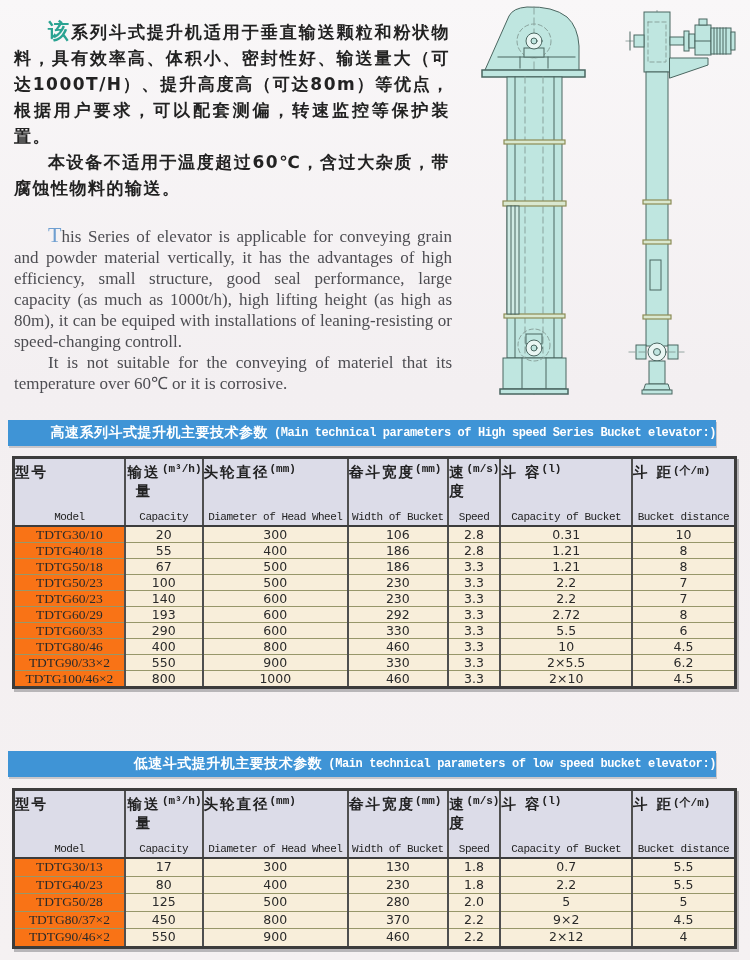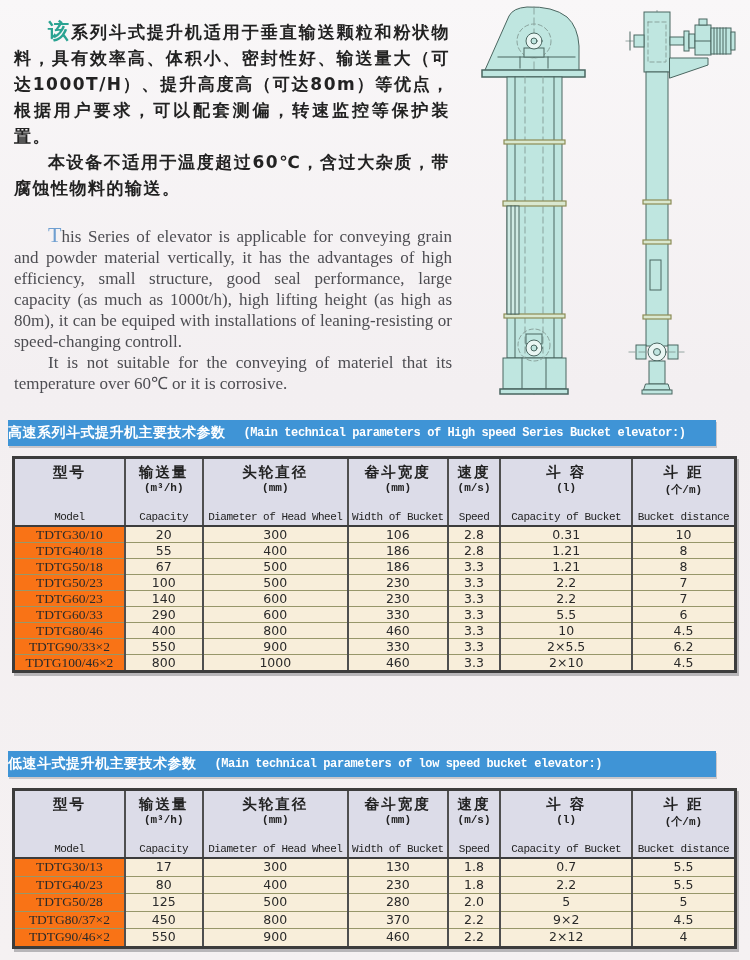--- a/index.html
+++ b/index.html
@@ -18,21 +18,21 @@
             font-size:17px;line-height:21px;text-align:justify;}
   .intro-en p{margin:0;text-indent:2em;}
   .en-initial{color:#6f9fd0;font-size:22px;}
 
   
   .diagram-front{position:absolute;left:478px;top:4px;}
   .diagram-side{position:absolute;left:624px;top:10px;}
 
   
   .banner{position:absolute;left:8px;width:708px;height:26px;background:#3f94d6;
-          color:#fff;display:flex;align-items:center;justify-content:flex-start;gap:18px;
+          color:#fff;display:flex;align-items:center;justify-content:flex-end;gap:6px;
           box-shadow:1px 2px 0 rgba(120,120,130,.35);white-space:nowrap;}
   .banner .bzh{font-family:"DejaVu Sans",sans-serif;font-weight:700;font-size:14px;letter-spacing:.5px;}
   .banner .ben{font-family:"Liberation Mono",monospace;font-weight:700;font-size:12px;letter-spacing:-.4px;}
   #banner-high{top:420px;}
   #banner-low{top:751px;}
 
   
   table.data-table{position:absolute;left:12px;width:725px;border-collapse:collapse;
           table-layout:fixed;background:#f8eeda;border:3px solid #3c3c3c;
           box-shadow:2px 3px 0 rgba(110,110,115,.45);}
@@ -44,21 +44,21 @@
   tbody td{border-top:1.5px solid #97976a;font-family:"DejaVu Sans",sans-serif;
            font-size:12.5px;color:#2a2a2a;}
   #table-high tbody td{height:15px;line-height:15px;}
   #table-low tbody td{height:16.5px;line-height:16.5px;}
   td.model{background:#f97316;font-family:"Liberation Serif",serif;font-size:13.5px;}
   th:nth-child(1){width:15.4%;} th:nth-child(2){width:10.7%;}
   th:nth-child(3){width:20.3%;} th:nth-child(4){width:13.8%;}
   th:nth-child(5){width:7.2%;margin-top:41px;}  th:nth-child(6){width:18.3%;}
   th:nth-child(7){width:14.3%;}
   .hcell{display:flex;flex-direction:column;justify-content:space-between;height:60px;padding:3px 0 2px;}
-  .h-top{display:flex;flex-direction:column;}
+  .h-top{display:flex;flex-direction:row;}
   .h-zh{font-family:"DejaVu Sans",sans-serif;font-weight:700;font-size:14.5px;letter-spacing:2px;}
   .h-unit{font-family:"Liberation Mono",monospace;font-size:11px;font-weight:700;min-height:12px;}
   .h-en{font-family:"Liberation Mono",monospace;font-size:11px;font-weight:400;letter-spacing:-.5px;}
 </style>
 </head>
 <body>
 
 <div class="page">
 
   <div class="intro-zh">
@@ -274,20 +274,29 @@
         <tr>
           <td class="model">TDTG60/23</td>
           <td>140</td>
           <td>600</td>
           <td>230</td>
           <td>3.3</td>
           <td>2.2</td>
           <td>7</td>
         </tr>
         <tr>
+          <td class="model">TDTG60/29</td>
+          <td>193</td>
+          <td>600</td>
+          <td>292</td>
+          <td>3.3</td>
+          <td>2.72</td>
+          <td>8</td>
+        </tr>
+        <tr>
           <td class="model">TDTG60/33</td>
           <td>290</td>
           <td>600</td>
           <td>330</td>
           <td>3.3</td>
           <td>5.5</td>
           <td>6</td>
         </tr>
         <tr>
           <td class="model">TDTG80/46</td>

